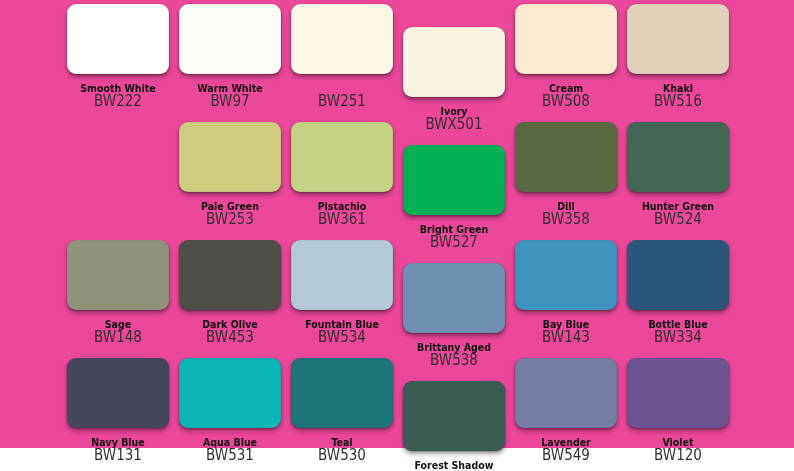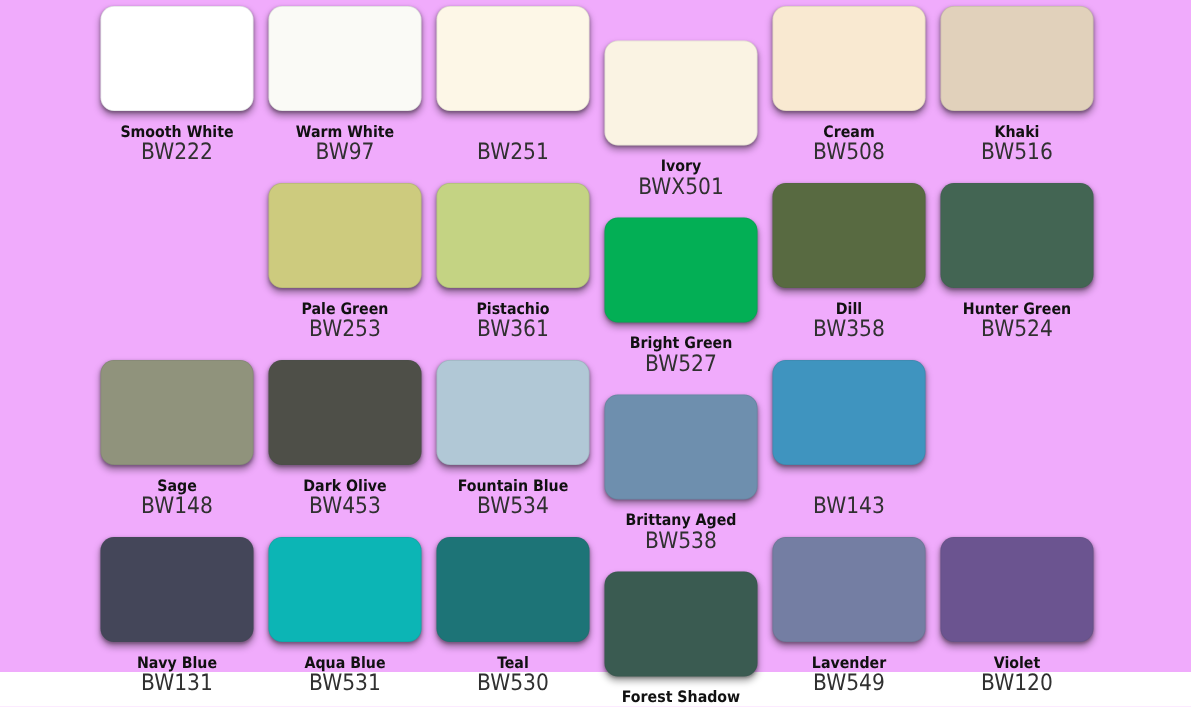--- a/index.html
+++ b/index.html
@@ -13,21 +13,21 @@
   }
   body {
     font-family: "DejaVu Sans", sans-serif;
     font-stretch: condensed;
     -webkit-font-smoothing: antialiased;
   }
   #swatch-grid {
     position: relative;
     width: 794px;
     height: 448px;
-    background: #f0abfc;
+    background: #ec4899;
   }
   .swatch-cell {
     position: absolute;
     width: 102px;
     height: 105px;
   }
   .swatch-cell.c1 { left: 67px; }
   .swatch-cell.c2 { left: 179px; }
   .swatch-cell.c3 { left: 291px; }
   .swatch-cell.c4 { left: 403px; margin-top: 23px; }
@@ -147,21 +147,27 @@
     <div class="swatch-name">Fountain Blue</div>
     <div class="swatch-code">BW534</div>
   </div>
   <div class="swatch-cell r3 c4">
     <div class="swatch-chip" style="background-color: rgb(110, 143, 174);"></div>
     <div class="swatch-name">Brittany Aged</div>
     <div class="swatch-code">BW538</div>
   </div>
   <div class="swatch-cell r3 c5">
     <div class="swatch-chip" style="background-color: rgb(63, 148, 191);"></div>
+    <div class="swatch-name">Bay Blue</div>
     <div class="swatch-code">BW143</div>
+  </div>
+  <div class="swatch-cell r3 c6">
+    <div class="swatch-chip" style="background-color: rgb(42, 86, 119);"></div>
+    <div class="swatch-name">Bottle Blue</div>
+    <div class="swatch-code">BW334</div>
   </div>
   <div class="swatch-cell r4 c1">
     <div class="swatch-chip" style="background-color: rgb(68, 70, 89);"></div>
     <div class="swatch-name">Navy Blue</div>
     <div class="swatch-code">BW131</div>
   </div>
   <div class="swatch-cell r4 c2">
     <div class="swatch-chip" style="background-color: rgb(12, 181, 181);"></div>
     <div class="swatch-name">Aqua Blue</div>
     <div class="swatch-code">BW531</div>

